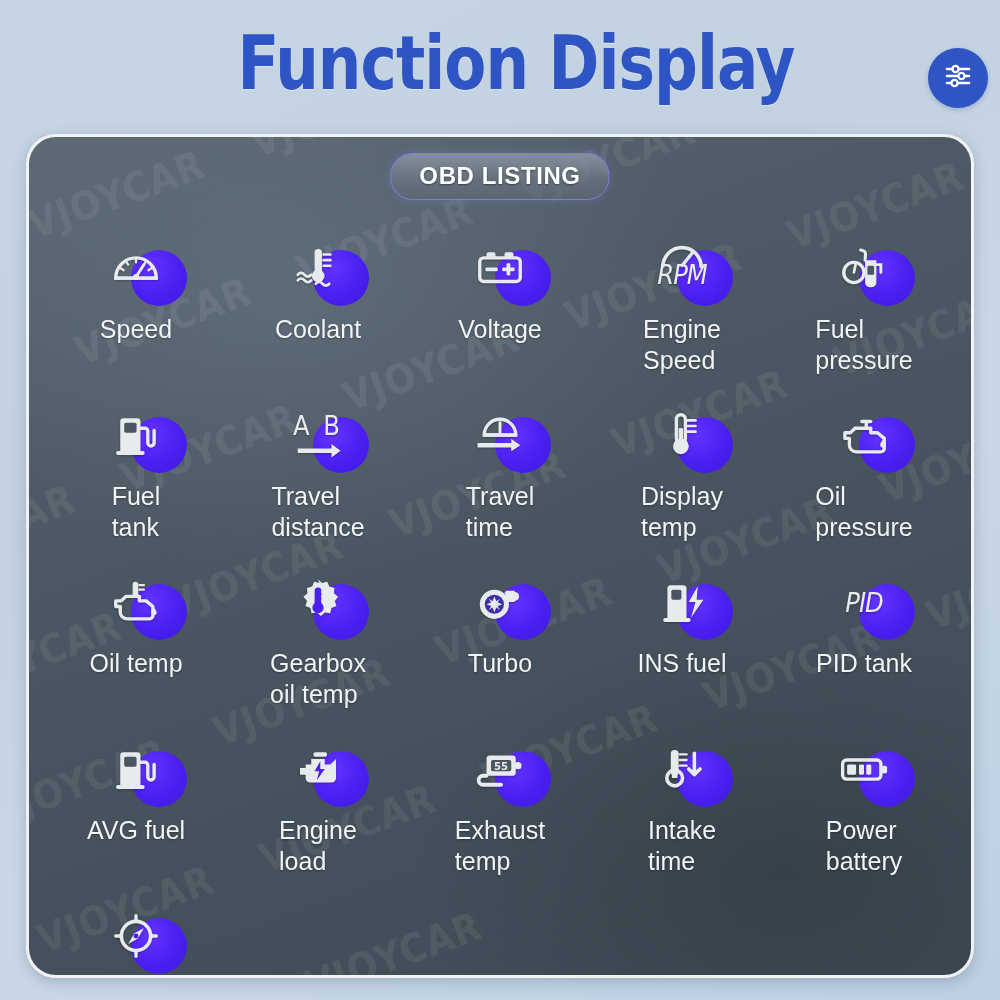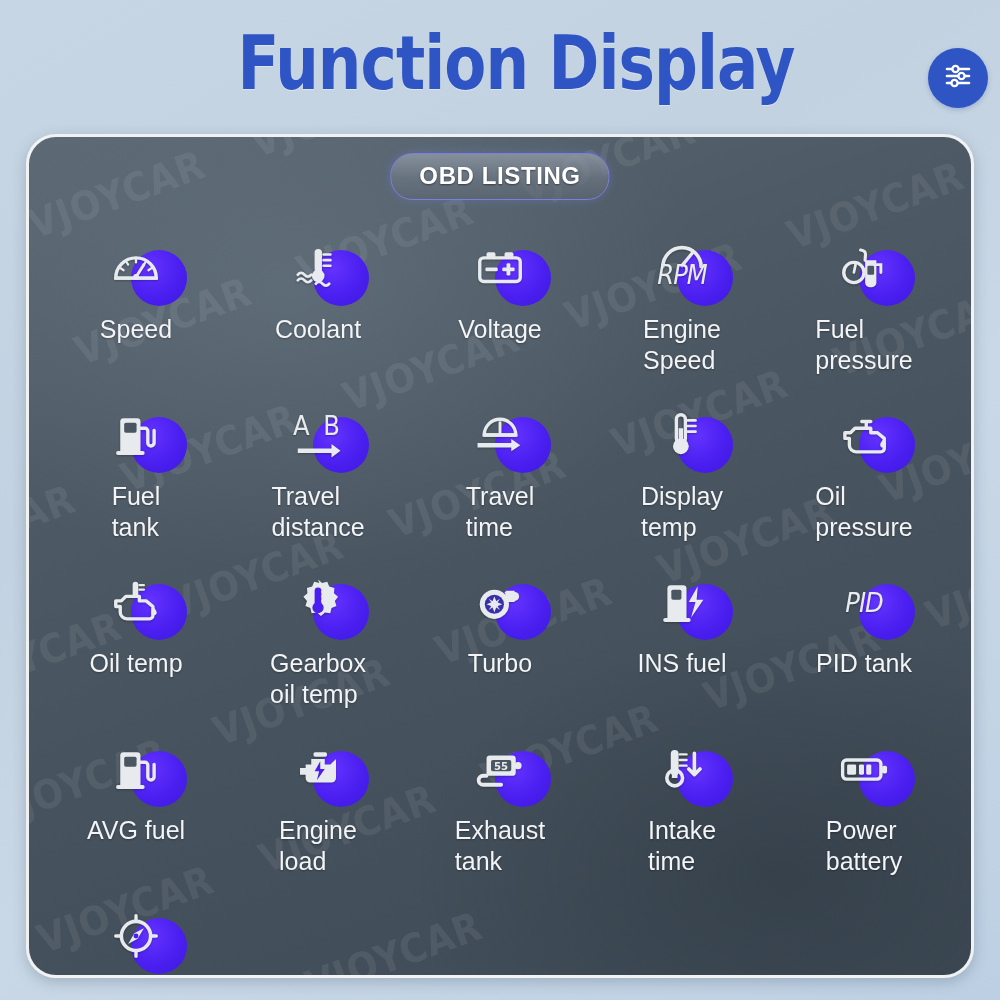--- a/index.html
+++ b/index.html
@@ -529,21 +529,21 @@
             <svg viewBox="0 0 48 48" fill="none">
     <rect x="12" y="12" width="26" height="18" rx="3" fill="#e8ebee"></rect>
     <rect x="16" y="16" width="18" height="10" rx="1.6" fill="#4a5661"></rect>
     <text x="25" y="24.5" font-family="DejaVu Sans, sans-serif" font-size="9" font-weight="bold" fill="#e8ebee" text-anchor="middle">55</text>
     <path d="M12 30H9a4 4 0 0 0-4 4 4 4 0 0 0 4 4h16" fill="none" stroke="#e8ebee" stroke-width="3.4" stroke-linecap="round"></path>
     <circle cx="40" cy="21" r="3.2" fill="#e8ebee"></circle>
             </svg>
           </span>
         </div>
         <div class="feature-label">Exhaust
-tank</div>
+temp</div>
       </div>
       <div class="feature-item">
         <div class="feature-icon">
           <span class="disc"></span>
           <span style="position: relative; z-index: 2; display: block; width: 54px; height: 54px;">
             <svg viewBox="0 0 48 48" fill="none">
     <rect x="14" y="7" width="7" height="23" rx="3.5" fill="#e8ebee"></rect>
     <circle cx="17.5" cy="32" r="7" fill="none" stroke="#e8ebee" stroke-width="3.2"></circle>
     <rect x="15" y="18" width="5" height="14" fill="#e8ebee"></rect>
     <g stroke="#e8ebee" stroke-width="2.2" stroke-linecap="round">

